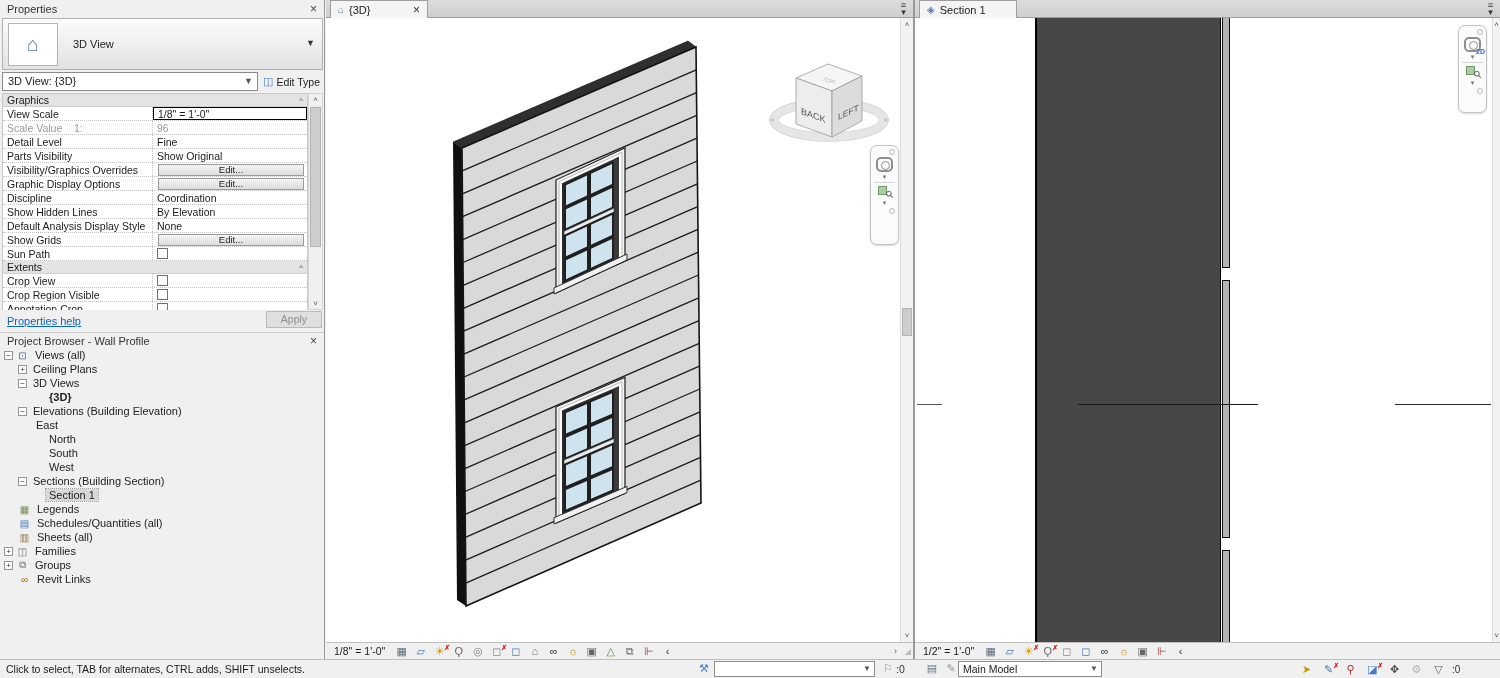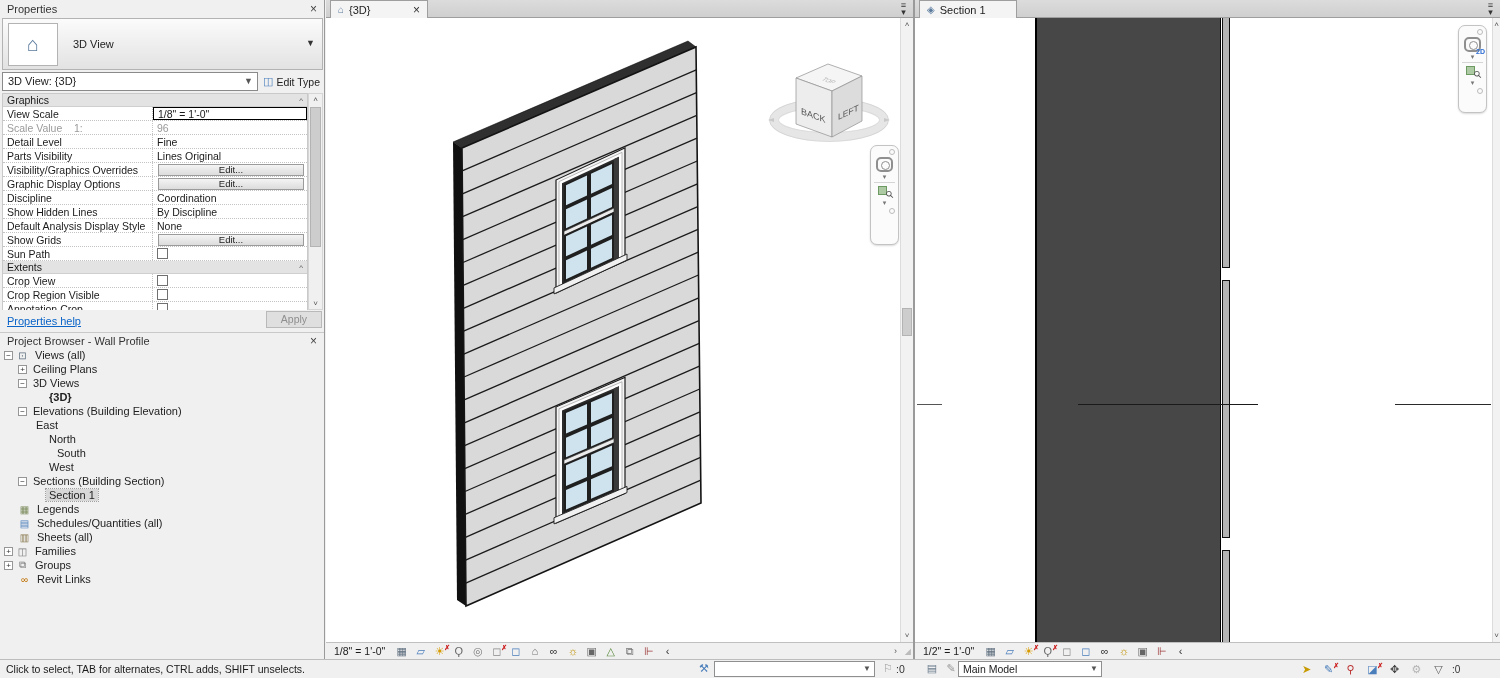--- a/index.html
+++ b/index.html
@@ -137,41 +137,41 @@
         <div class="prow disabled">
           <span class="plabel">Scale Value    1:</span>
           <span class="pval">96</span>
         </div>
         <div class="prow">
           <span class="plabel">Detail Level</span>
           <span class="pval">Fine</span>
         </div>
         <div class="prow">
           <span class="plabel">Parts Visibility</span>
-          <span class="pval">Lines Original</span>
+          <span class="pval">Show Original</span>
         </div>
         <div class="prow">
           <span class="plabel">Visibility/Graphics Overrides</span>
           <span class="pval">
             <button class="pbtn">Edit...</button>
           </span>
         </div>
         <div class="prow">
           <span class="plabel">Graphic Display Options</span>
           <span class="pval">
             <button class="pbtn">Edit...</button>
           </span>
         </div>
         <div class="prow">
           <span class="plabel">Discipline</span>
           <span class="pval">Coordination</span>
         </div>
         <div class="prow">
           <span class="plabel">Show Hidden Lines</span>
-          <span class="pval">By Discipline</span>
+          <span class="pval">By Elevation</span>
         </div>
         <div class="prow">
           <span class="plabel">Default Analysis Display Style</span>
           <span class="pval">None</span>
         </div>
         <div class="prow">
           <span class="plabel">Show Grids</span>
           <span class="pval">
             <button class="pbtn">Edit...</button>
           </span>
@@ -241,21 +241,21 @@
           <span class="tlabel">Elevations (Building Elevation)</span>
         </div>
         <div class="trow" style="padding-left: 19px;">
           <span class="texp-sp"></span>
           <span class="tlabel">East</span>
         </div>
         <div class="trow" style="padding-left: 32px;">
           <span class="texp-sp"></span>
           <span class="tlabel">North</span>
         </div>
-        <div class="trow" style="padding-left: 40px; text-align: right;">
+        <div class="trow" style="padding-left: 32px; text-align: right;">
           <span class="texp-sp"></span>
           <span class="tlabel">South</span>
         </div>
         <div class="trow" style="padding-left: 32px;">
           <span class="texp-sp"></span>
           <span class="tlabel">West</span>
         </div>
         <div class="trow" style="padding-left: 18px;">
           <span class="texp">−</span>
           <span class="tlabel">Sections (Building Section)</span>

